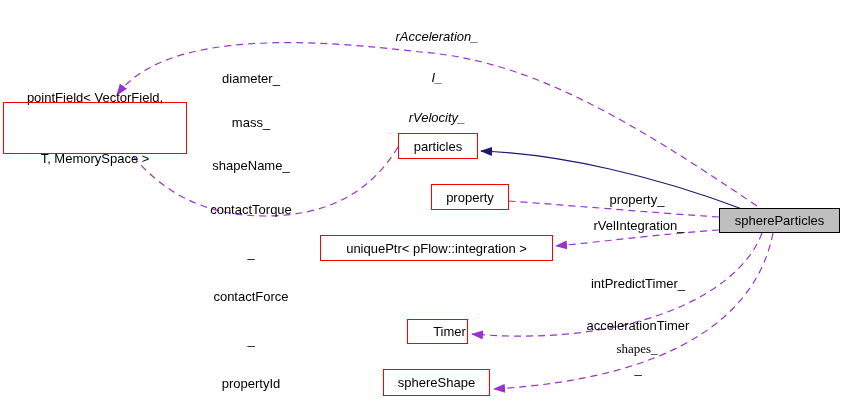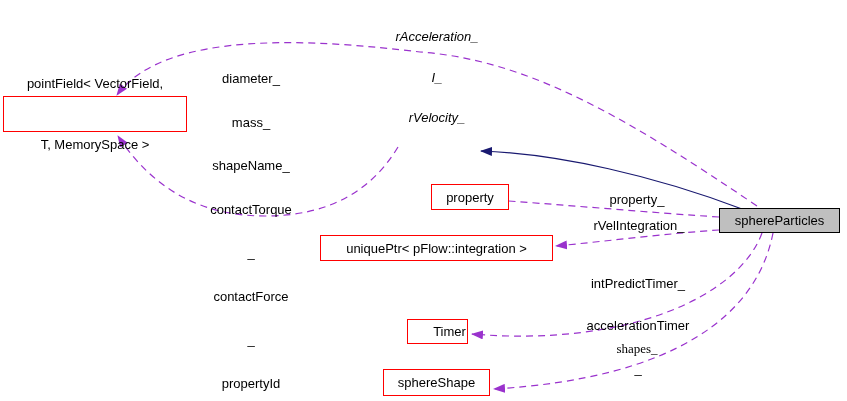--- a/index.html
+++ b/index.html
@@ -46,25 +46,28 @@
 
     <path class="usage" d="M 719,217 C 655,213 556,204 480,199" fill="none" stroke="#9a32cd" stroke-width="1.2" stroke-dasharray="7,5" marker-end="url(#arrow-usage)"></path>
 
     <path class="usage" d="M 719,230 C 672,233 608,241 556,246" fill="none" stroke="#9a32cd" stroke-width="1.2" stroke-dasharray="7,5" marker-end="url(#arrow-usage)"></path>
 
     <path class="usage" d="M 762,233 C 738,298 625,347 472,334" fill="none" stroke="#9a32cd" stroke-width="1.2" stroke-dasharray="7,5" marker-end="url(#arrow-usage)"></path>
 
     <path class="usage" d="M 773,233 C 757,315 676,378 494,389" fill="none" stroke="#9a32cd" stroke-width="1.2" stroke-dasharray="7,5" marker-end="url(#arrow-usage)"></path>
   </svg>
 
-  <div class="node" style="left:3px; top:96px; width:184px; height:36px;gap:46px;">
+  <div class="node" style="left:3px; top:102px; width:184px; height:52px;gap:46px;">
     <div>pointField&lt; VectorField,</div>
     <div>T, MemorySpace &gt;</div>
   </div>
 
+  <div class="node" style="left:398px; top:133px; width:80px; height:26px;">
+    <div>particles</div>
+  </div>
 
   <div class="node" style="left:399px; top:184px; width:78px; height:26px;margin-left:32px;">
     <div>property</div>
   </div>
 
   <div class="node" style="left:320px; top:235px; width:233px; height:26px;">
     <div>uniquePtr&lt; pFlow::integration &gt;</div>
   </div>
 
   <div class="node current" style="left:719px; top:208px; width:121px; height:25px;text-align:center;">

